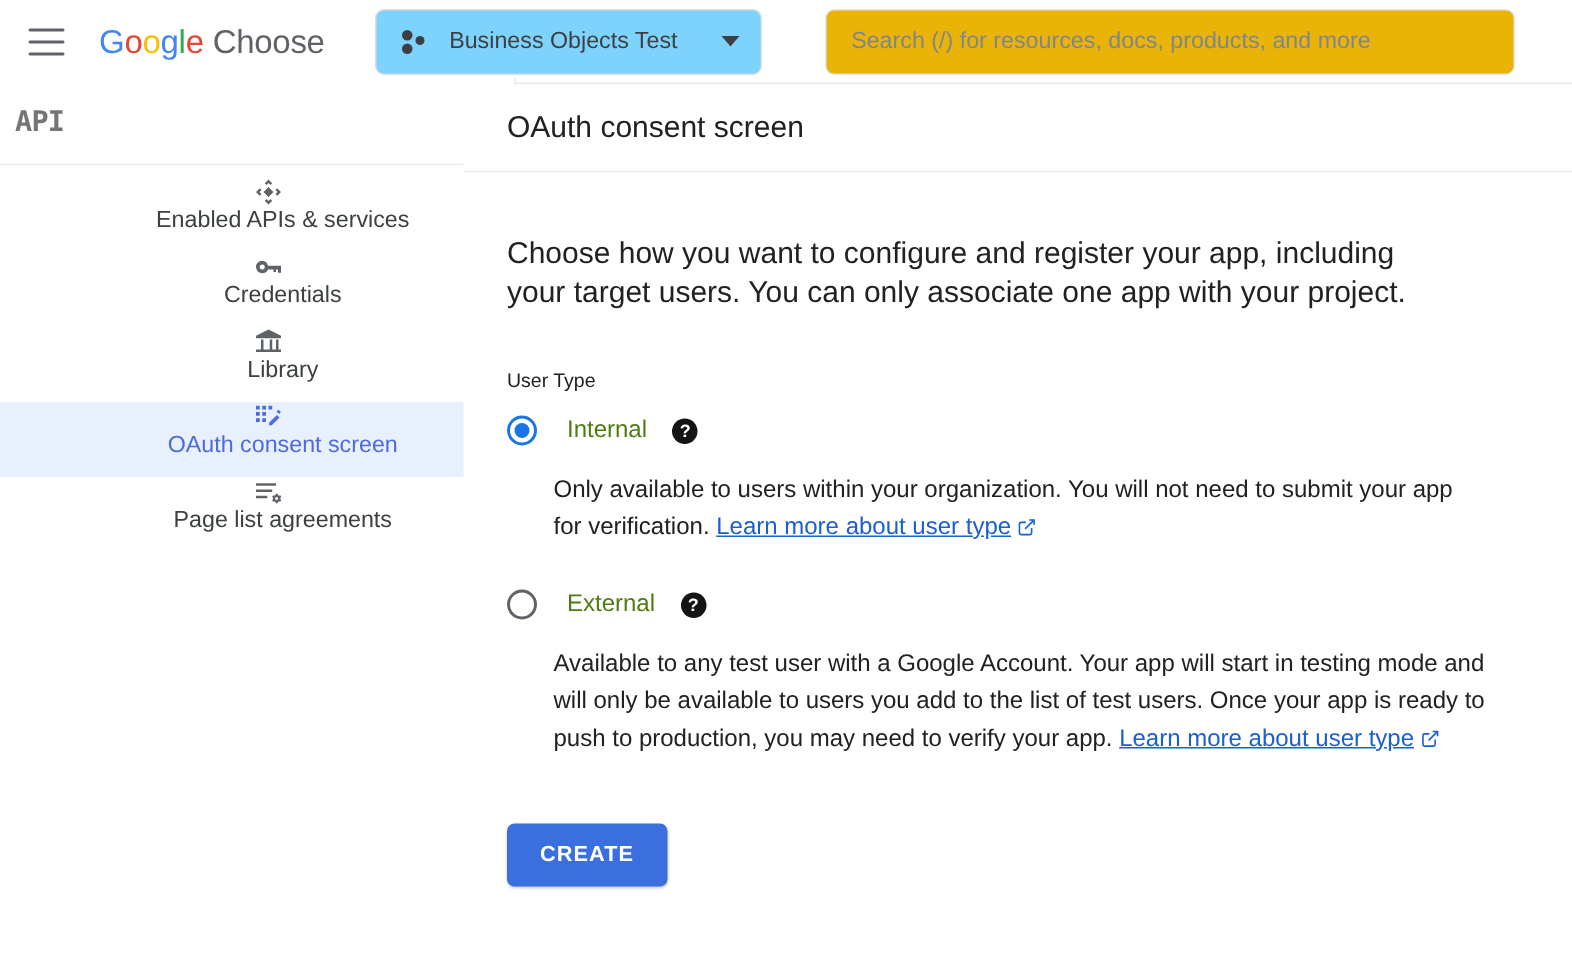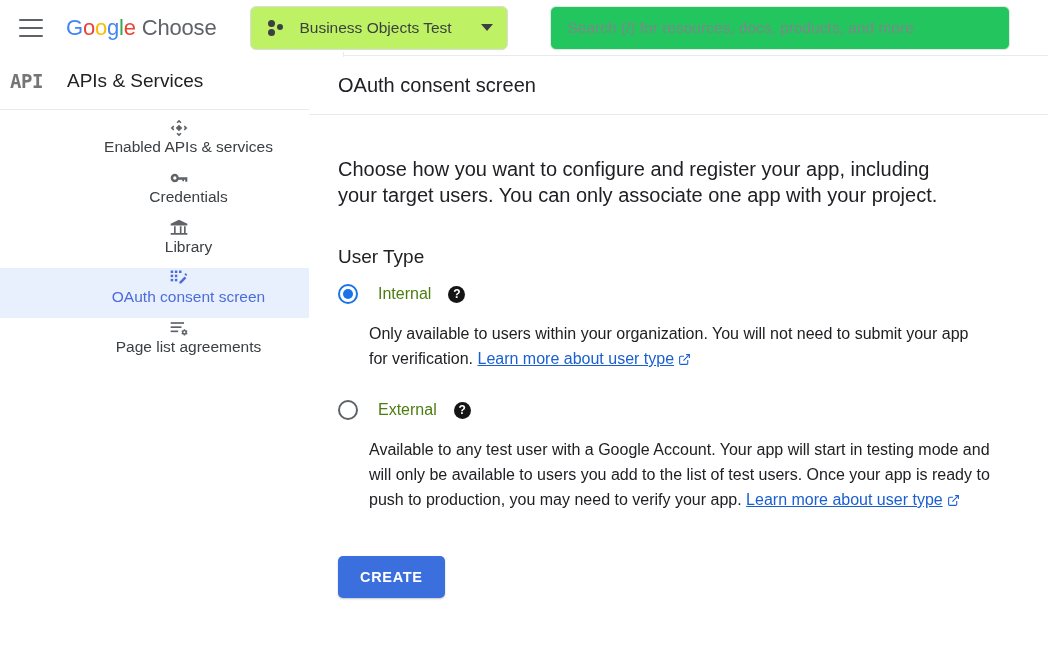--- a/index.html
+++ b/index.html
@@ -63,21 +63,21 @@
   .project-chip {
     margin-left: 34px;
     height: 44px;
     min-width: 258px;
     border: 1px solid #dadce0;
     border-radius: 6px;
     display: flex;
     align-items: center;
     padding: 0 14px 0 16px;
     cursor: pointer;
-    background: #bef264;
+    background: #7dd3fc;
     flex: 0 0 auto;
   }
   .proj-icon {
     width: 20px; height: 20px;
     position: relative;
     flex: 0 0 auto;
     margin-right: 12px;
   }
   .proj-icon i {
     position: absolute;
@@ -106,21 +106,21 @@
 
   .search-wrap {
     margin-left: 42px;
     height: 44px;
     flex: 1 1 auto;
     min-width: 0;
   }
   .search-box {
     height: 44px;
     width: 460px;
-    background: #22c55e;
+    background: #eab308;
     border: 1px solid #e4e6e8;
     border-radius: 6px;
     display: flex;
     align-items: center;
     padding: 16px 16px;
   }
   .search-box input {
     border: none;
     outline: none;
     background: transparent;
@@ -219,21 +219,21 @@
   .main-body { padding: 41px 0 0 29px; }
 
   .intro {
     font-size: 20px;
     line-height: 26px;
     color: #202124;
     max-width: 600px;
   }
 
   .section-title {
-    font-size: 19px;
+    font-size: 13px;
     color: #202124;
     margin-top: 38px;
     margin-bottom: 13px;
   }
 
   .radio-row {
     display: flex;
     align-items: center;
     height: 26px;
   }
@@ -348,21 +348,20 @@
     <div class="search-box">
       <input type="text" placeholder="Search (/) for resources, docs, products, and more" style="">
     </div>
   </div>
 </div>
 
 <div class="sidebar">
 
   <div class="side-header">
     <div class="api-logo">API</div>
-    <div class="side-title">APIs &amp; Services</div>
   </div>
 
   <div class="nav">
 
     <div class="nav-item">
       <span class="nav-icon">
         <svg width="20" height="20" viewBox="0 0 24 24" fill="currentColor">
           <path d="M12 2l3 3-1.4 1.4L12 4.8 10.4 6.4 9 5l3-3zm0 20l-3-3 1.4-1.4L12 19.2l1.6-1.6L15 19l-3 3zM2 12l3-3 1.4 1.4L4.8 12l1.6 1.6L5 15l-3-3zm20 0l-3 3-1.4-1.4L19.2 12l-1.6-1.6L19 9l3 3zm-10-4l4 4-4 4-4-4 4-4z"></path>
         </svg>
       </span>

